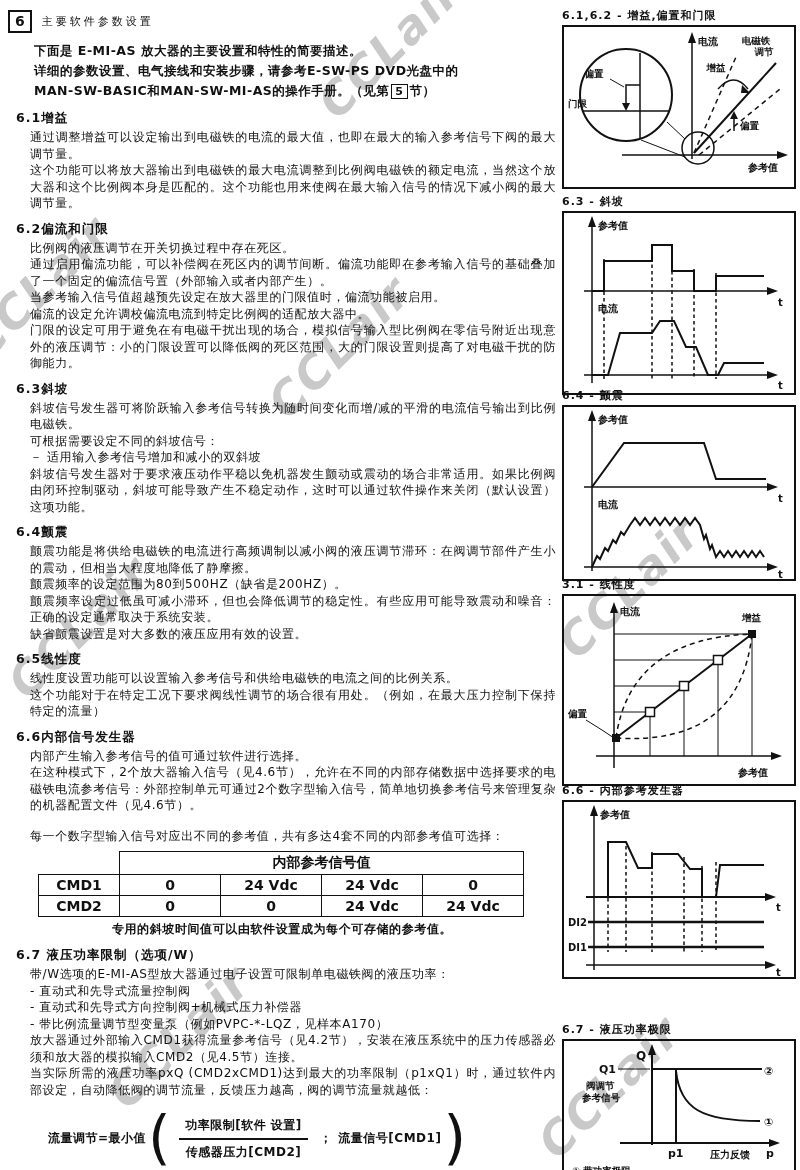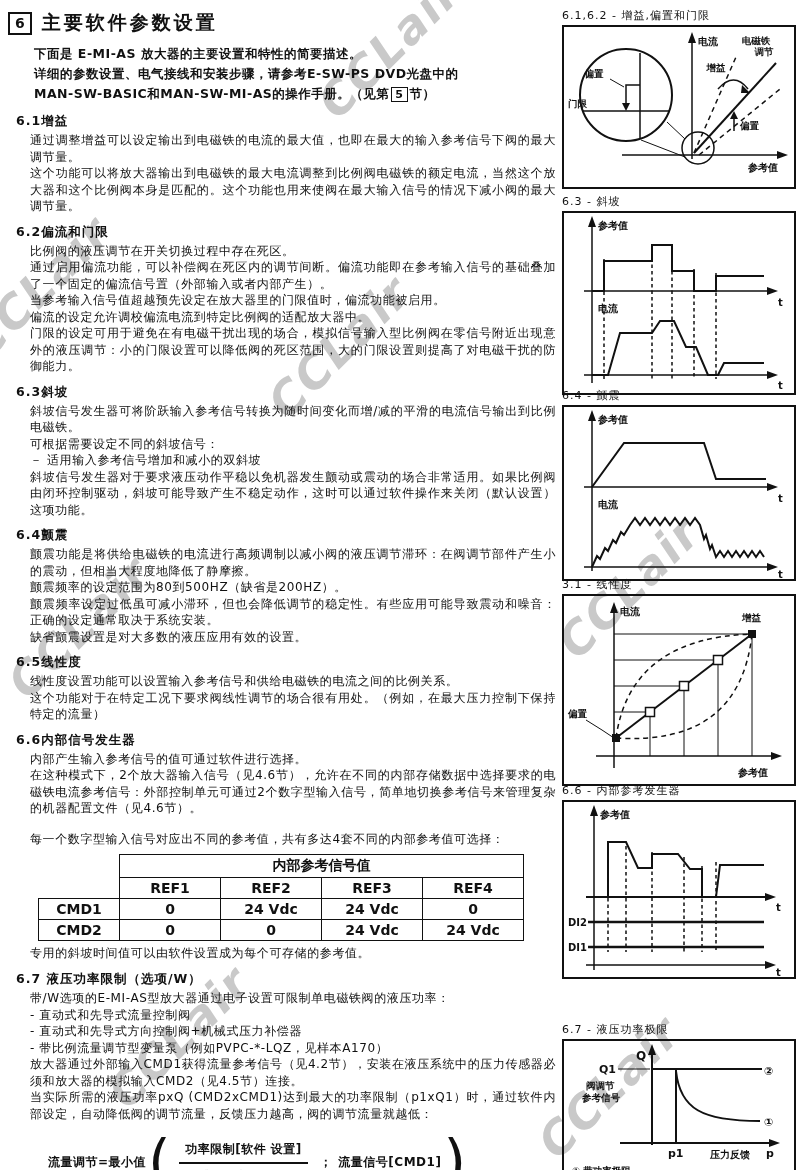--- a/index.html
+++ b/index.html
@@ -11,44 +11,44 @@
   
   .wm{
     position:absolute;z-index:0;color:#c9c9c9;font-size:46px;font-weight:bold;
     font-style:italic;letter-spacing:2px;transform:rotate(-45deg);
     pointer-events:none;white-space:nowrap;
   }
   
   .doc{position:absolute;left:8px;top:10px;width:548px;z-index:1;}
   .title-row{display:flex;align-items:center;gap:10px;margin-bottom:8px;}
   .num-box{border:2px solid #111;font-size:14px;font-weight:bold;padding:0 5px;line-height:19px;}
-  .page-title{font-size:19px;font-weight:bold;letter-spacing:3px;}
+  .page-title{font-size:11px;font-weight:normal;letter-spacing:3px;}
   .intro{margin-left:26px;font-size:12.5px;font-weight:bold;line-height:20px;letter-spacing:0.5px;}
   .ref-box{border:1.5px solid #111;padding:0 3px;display:inline-block;line-height:13px;font-size:11px;margin:0 2px;}
   h3.sec{font-size:12.5px;font-weight:bold;margin:9px 0 2px 8px;letter-spacing:1px;}
   .sec-body{margin-left:22px;}
   .sec-body p{margin:0;font-size:12px;font-weight:normal;line-height:16.5px;letter-spacing:0.6px;text-align:justify;}
   p.mt{margin-top:14px;}
   
   table.ref-table{border-collapse:collapse;margin:7px 0 4px 30px;}
   table.ref-table td{border:1.5px solid #111;font-size:14px;font-weight:bold;text-align:center;padding:2px 0;}
   table.ref-table td.blank{border:none;}
   td.lab{width:80px;}
   td.val{width:100px;}
-  .table-note{margin-left:22px;font-size:12px;font-weight:normal;letter-spacing:0.6px;margin-top:3px;}
+  .table-note{font-size:12px;font-weight:bold;letter-spacing:0.6px;margin-top:3px;text-align:center;}
   
   .formula{display:flex;align-items:center;margin:16px 0 0 40px;font-size:12px;font-weight:bold;letter-spacing:0.5px;}
   .paren{font-size:58px;font-weight:normal;line-height:0.85;margin:0 2px;}
   .frac{text-align:center;margin:0 6px;}
   .frac .num{border-bottom:2px solid #111;padding:1px 6px 4px;}
   .frac .den{padding-top:4px;}
   .formula .sep{margin:0 6px;}
   
   .fig{position:absolute;left:562px;width:234px;z-index:1;}
-  .fig-title{font-size:11px;font-weight:normal;letter-spacing:1px;margin:0 0 2px 0;}
+  .fig-title{font-size:11px;font-weight:bold;letter-spacing:1px;margin:0 0 2px 0;}
   .fig-box{border:2px solid #111;}
   .fig-box svg{display:block;}
   svg text{font-weight:bold;fill:#111;font-family:"DejaVu Sans",sans-serif;}
   .t9{font-size:9.5px}.t10{font-size:10px}.t11{font-size:11px}.t12{font-size:12px}
   .ln{stroke:#111;fill:none;stroke-width:1.5;}
   .s1{stroke-width:1;}
   .s2{stroke-width:2;}
   .s25{stroke-width:2.5;}
   .dash{stroke-dasharray:5 4;}
   .dash3{stroke-dasharray:3.5 3;}
@@ -121,27 +121,20 @@
     <p>内部产生输入参考信号的值可通过软件进行选择。</p>
     <p>在这种模式下，2个放大器输入信号（见4.6节），允许在不同的内部存储数据中选择要求的电磁铁电流参考信号：外部控制单元可通过2个数字型输入信号，简单地切换参考信号来管理复杂的机器配置文件（见4.6节）。</p>
     <p class="mt">每一个数字型输入信号对应出不同的参考值，共有多达4套不同的内部参考值可选择：</p>
   </div>
 
   <table class="ref-table">
     <tbody>
         <tr>
       <td class="blank"></td>
       <td colspan="4">内部参考信号值</td>
-    </tr>
-    <tr>
-      <td class="blank"></td>
-      <td class="val">REF1</td>
-      <td class="val">REF2</td>
-      <td class="val">REF3</td>
-      <td class="val">REF4</td>
     </tr>
     <tr>
       <td class="lab">CMD1</td>
       <td class="val">0</td>
       <td class="val">24 Vdc</td>
       <td class="val">24 Vdc</td>
       <td class="val">0</td>
     </tr>
     <tr>
       <td class="lab">CMD2</td>

